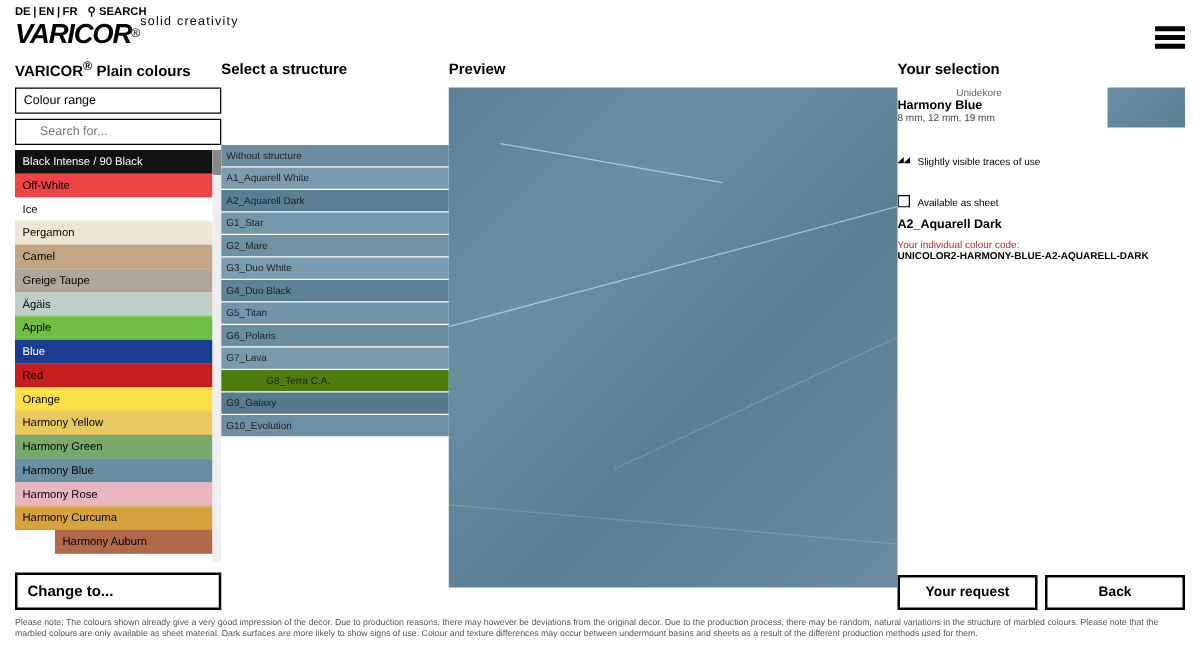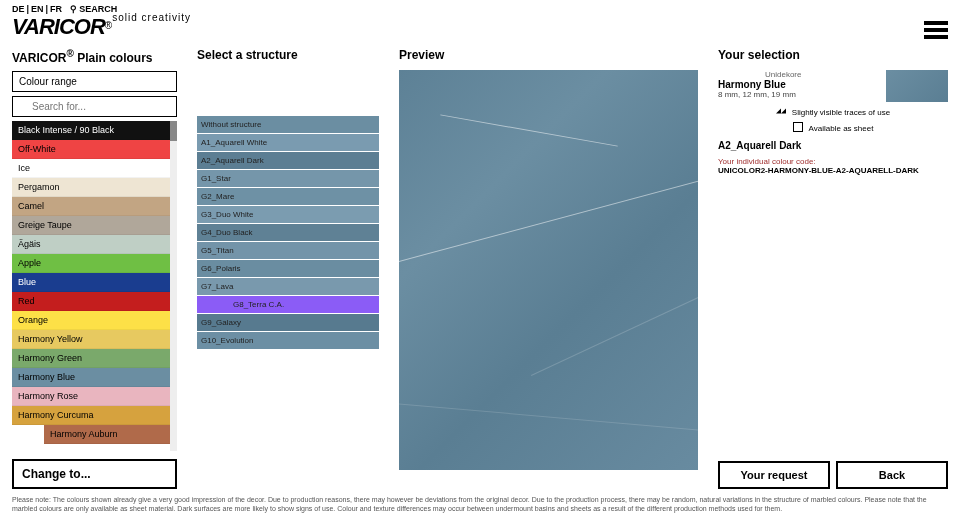--- a/index.html
+++ b/index.html
@@ -8,21 +8,21 @@
   .lang-sep { margin: 0 2px; }
   .search-top { margin-left: 8px; }
   .header { display: flex; justify-content: space-between; align-items: flex-start; padding: 0 12px 6px 12px; }
   .logo-wrap { display: flex; flex-direction: row; }
   .logo-text { font-size: 22px; font-weight: 900; letter-spacing: -1px; font-style: italic; }
   .logo-reg { font-size: 10px; vertical-align: super; }
   .logo-sub { font-size: 10px; letter-spacing: 1px; margin-top: -2px; }
   .hamburger { cursor: pointer; padding-top: 4px; }
   .hamburger div { width: 24px; height: 4px; background:#000; margin: 3px 0; }
 
-  .main { display: flex; padding: 0 12px; gap: 20px; }
+  .main { display: flex; padding: 0 12px; gap: 0; }
   .col { display: flex; flex-direction: column; }
   .col-title { font-weight: bold; font-size: 12px; margin-bottom: 6px; }
 
   
   .col1 { width: 165px; }
   .col2 { width: 182px; }
   .col3 { flex: 1; }
   .col4 { width: 230px; }
 
   .select-box, .search-box { width: 100%; border: 1px solid #000; padding: 4px 6px; font-size: 10px; margin-bottom: 4px; background:#fff; }
@@ -41,21 +41,21 @@
 
   .preview-box { width: 100%; height: 400px; background: linear-gradient(135deg, #5d8196 0%, #6b8ea2 30%, #5a7e93 60%, #688ba0 100%); position: relative; overflow:hidden; margin-top:2px; }
   .preview-vein { position:absolute; background: rgba(255,255,255,0.5); transform: rotate(-15deg); }
 
   .sel-row { display:flex; justify-content: space-between; align-items: flex-start; margin-top: 2px;}
   .sel-info { font-size: 9px; }
   .sel-label { color:#666; font-size:8px;margin-left:47px; }
   .sel-name { font-weight:bold; font-size:10px; }
   .sel-dims { font-size:8px; color:#444; }
   .sel-swatch { width: 62px; height: 32px; background: linear-gradient(135deg,#6b8ea2,#5a7e93); }
-  .sel-meta-row { display:flex; align-items:center; font-size:8px; margin-top:4px; gap:6px;justify-content:center;}
+  .sel-meta-row { display:flex; align-items:center; font-size:8px; margin-top:21px; gap:6px;}
   .meta-icon { width:10px; height:10px; }
   .sel-structure { font-weight:bold; font-size:10px; margin-top:6px;}
   .sel-code-label { font-size:8px; color:#a03030; margin-top:6px;}
   .sel-code { font-size:8px; font-weight:bold; }
 
   .col4-buttons { display:flex; gap:6px; margin-top: auto; padding-top: 12px;}
   .btn-outline { border:2px solid #000; padding:6px 0; flex:1; text-align:center; font-size:11px; font-weight:bold; background:#fff;}
 
   .footnote { font-size: 7px; color:#555; padding: 6px 12px 8px 12px; line-height:1.3; }
 
@@ -130,21 +130,21 @@
         <div class="structure-item" style="background: rgb(107, 142, 162);">Without structure</div>
         <div class="structure-item" style="background: rgb(122, 155, 176);">A1_Aquarell White</div>
         <div class="structure-item" style="background: rgb(92, 126, 147);">A2_Aquarell Dark</div>
         <div class="structure-item" style="background: rgb(117, 150, 170);">G1_Star</div>
         <div class="structure-item" style="background: rgb(110, 145, 165);">G2_Mare</div>
         <div class="structure-item" style="background: rgb(123, 156, 176);">G3_Duo White</div>
         <div class="structure-item" style="background: rgb(95, 129, 149);">G4_Duo Black</div>
         <div class="structure-item" style="background: rgb(115, 148, 169);">G5_Titan</div>
         <div class="structure-item" style="background: rgb(106, 141, 161);">G6_Polaris</div>
         <div class="structure-item" style="background: rgb(121, 153, 173);">G7_Lava</div>
-        <div class="structure-item" style="background: #8b5cf6; padding-left: 36px;">G8_Terra C.A.</div>
+        <div class="structure-item" style="background: #4d7c0f; padding-left: 36px;">G8_Terra C.A.</div>
         <div class="structure-item" style="background: rgb(87, 122, 143);">G9_Galaxy</div>
         <div class="structure-item" style="background: rgb(108, 143, 164);">G10_Evolution</div>
       </div>
   </div>
 
   <div class="col col3">
     <div class="col-title">Preview</div>
     <div class="preview-box">
       <div class="preview-vein" style="left:-20px; top:140px; width:420px; height:1px;"></div>
       <div class="preview-vein" style="left:40px; top:60px; width:180px; height:1px; transform:rotate(10deg);"></div>

